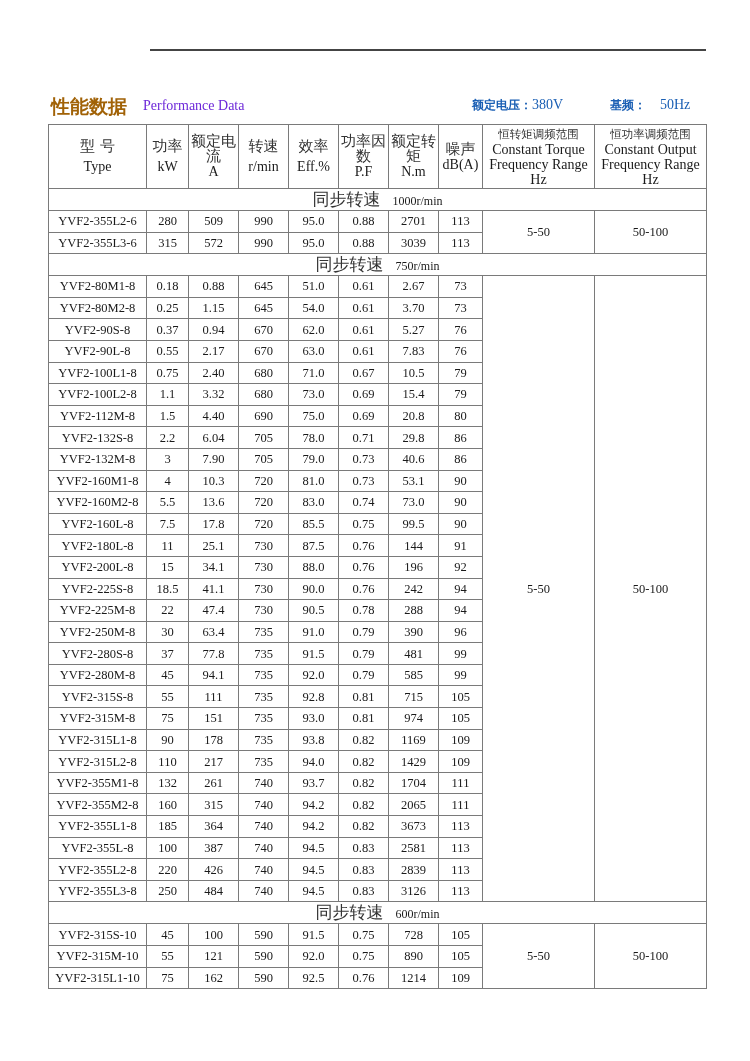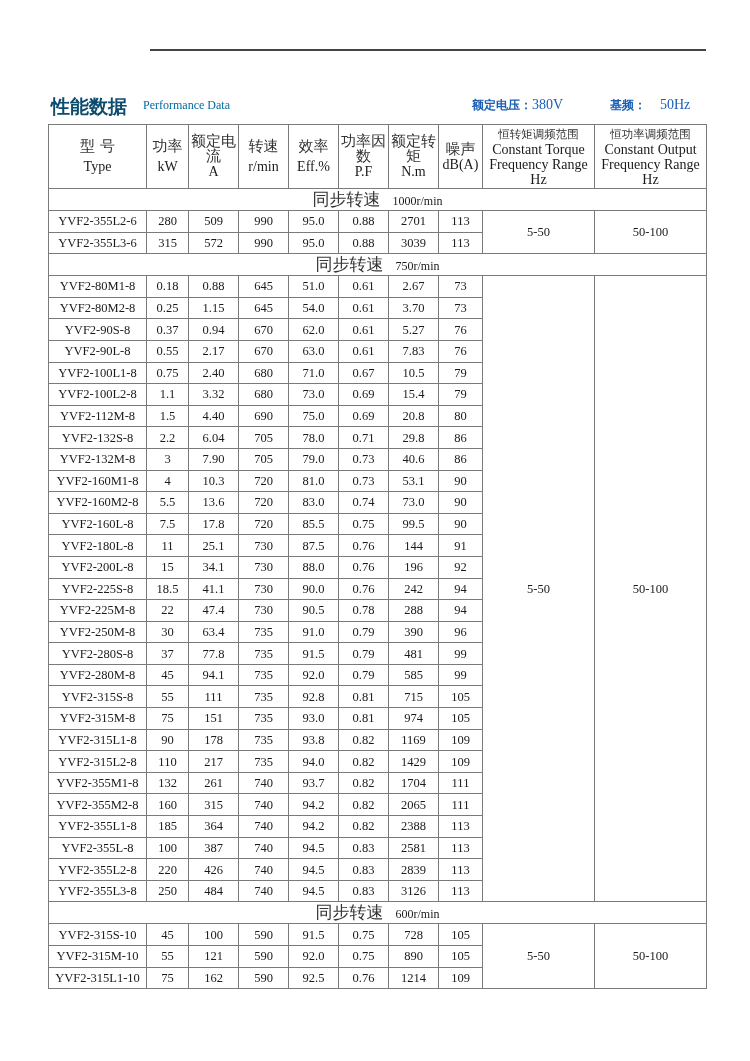--- a/index.html
+++ b/index.html
@@ -2,22 +2,22 @@
 <html><head>
 <meta charset="utf-8">
 <style>
   html, body { margin: 0; padding: 0; background: #ffffff; }
   body { width: 750px; height: 1061px; position: relative; overflow: hidden;
          font-family: "Liberation Serif", "DejaVu Serif", serif; color: #1a1a1a; }
   .top-rule { position: absolute; left: 150px; top: 49px; width: 556px; height: 0;
               border-top: 2px solid #444; }
   .heading { position: absolute; left: 51px; top: 94px; width: 648px; height: 26px; }
   .heading .title-cn { position: absolute; left: 0; top: 0; font-size: 19px; font-weight: bold;
-              color: #0c4a6e; font-family: "DejaVu Sans", sans-serif; letter-spacing: 0px; }
-  .heading .title-en { position: absolute; left: 92px; top: 4px; font-size: 12px; color: #0369a1; }
+              color: #a16207; font-family: "DejaVu Sans", sans-serif; letter-spacing: 0px; }
+  .heading .title-en { position: absolute; left: 92px; top: 4px; font-size: 14px; color: #6d28d9; }
   .heading .voltage { position: absolute; left: 421px; top: 3px; font-size: 14px; color: #1a5fb4; }
   .heading .voltage .lbl, .heading .freq .lbl { font-family: "DejaVu Sans", sans-serif; font-weight: bold; font-size: 12px; }
   .heading .freq { position: absolute; left: 559px; top: 3px; font-size: 14px; color: #1a5fb4; }
   .heading .freq .val { margin-left: 14px; }
 
   table.perf { position: absolute; left: 48px; top: 124px; width: 658px;
                border-collapse: collapse; table-layout: fixed; }
   table.perf td, table.perf th { border: 1px solid #7a7a7a; text-align: center; padding: 0;
                font-weight: normal; font-size: 12.5px; line-height: 14px; }
   table.perf th { height: 63px; vertical-align: middle; margin-left: 31px; }
@@ -384,21 +384,21 @@
         <td>2065</td>
         <td>111</td>
       </tr>
       <tr class="row">
         <td class="model">YVF2-355L1-8</td>
         <td>185</td>
         <td>364</td>
         <td>740</td>
         <td>94.2</td>
         <td>0.82</td>
-        <td>2388</td>
+        <td>3673</td>
         <td>113</td>
       </tr>
       <tr class="row">
         <td class="model">YVF2-355L-8</td>
         <td>100</td>
         <td>387</td>
         <td>740</td>
         <td>94.5</td>
         <td>0.83</td>
         <td>2581</td>

